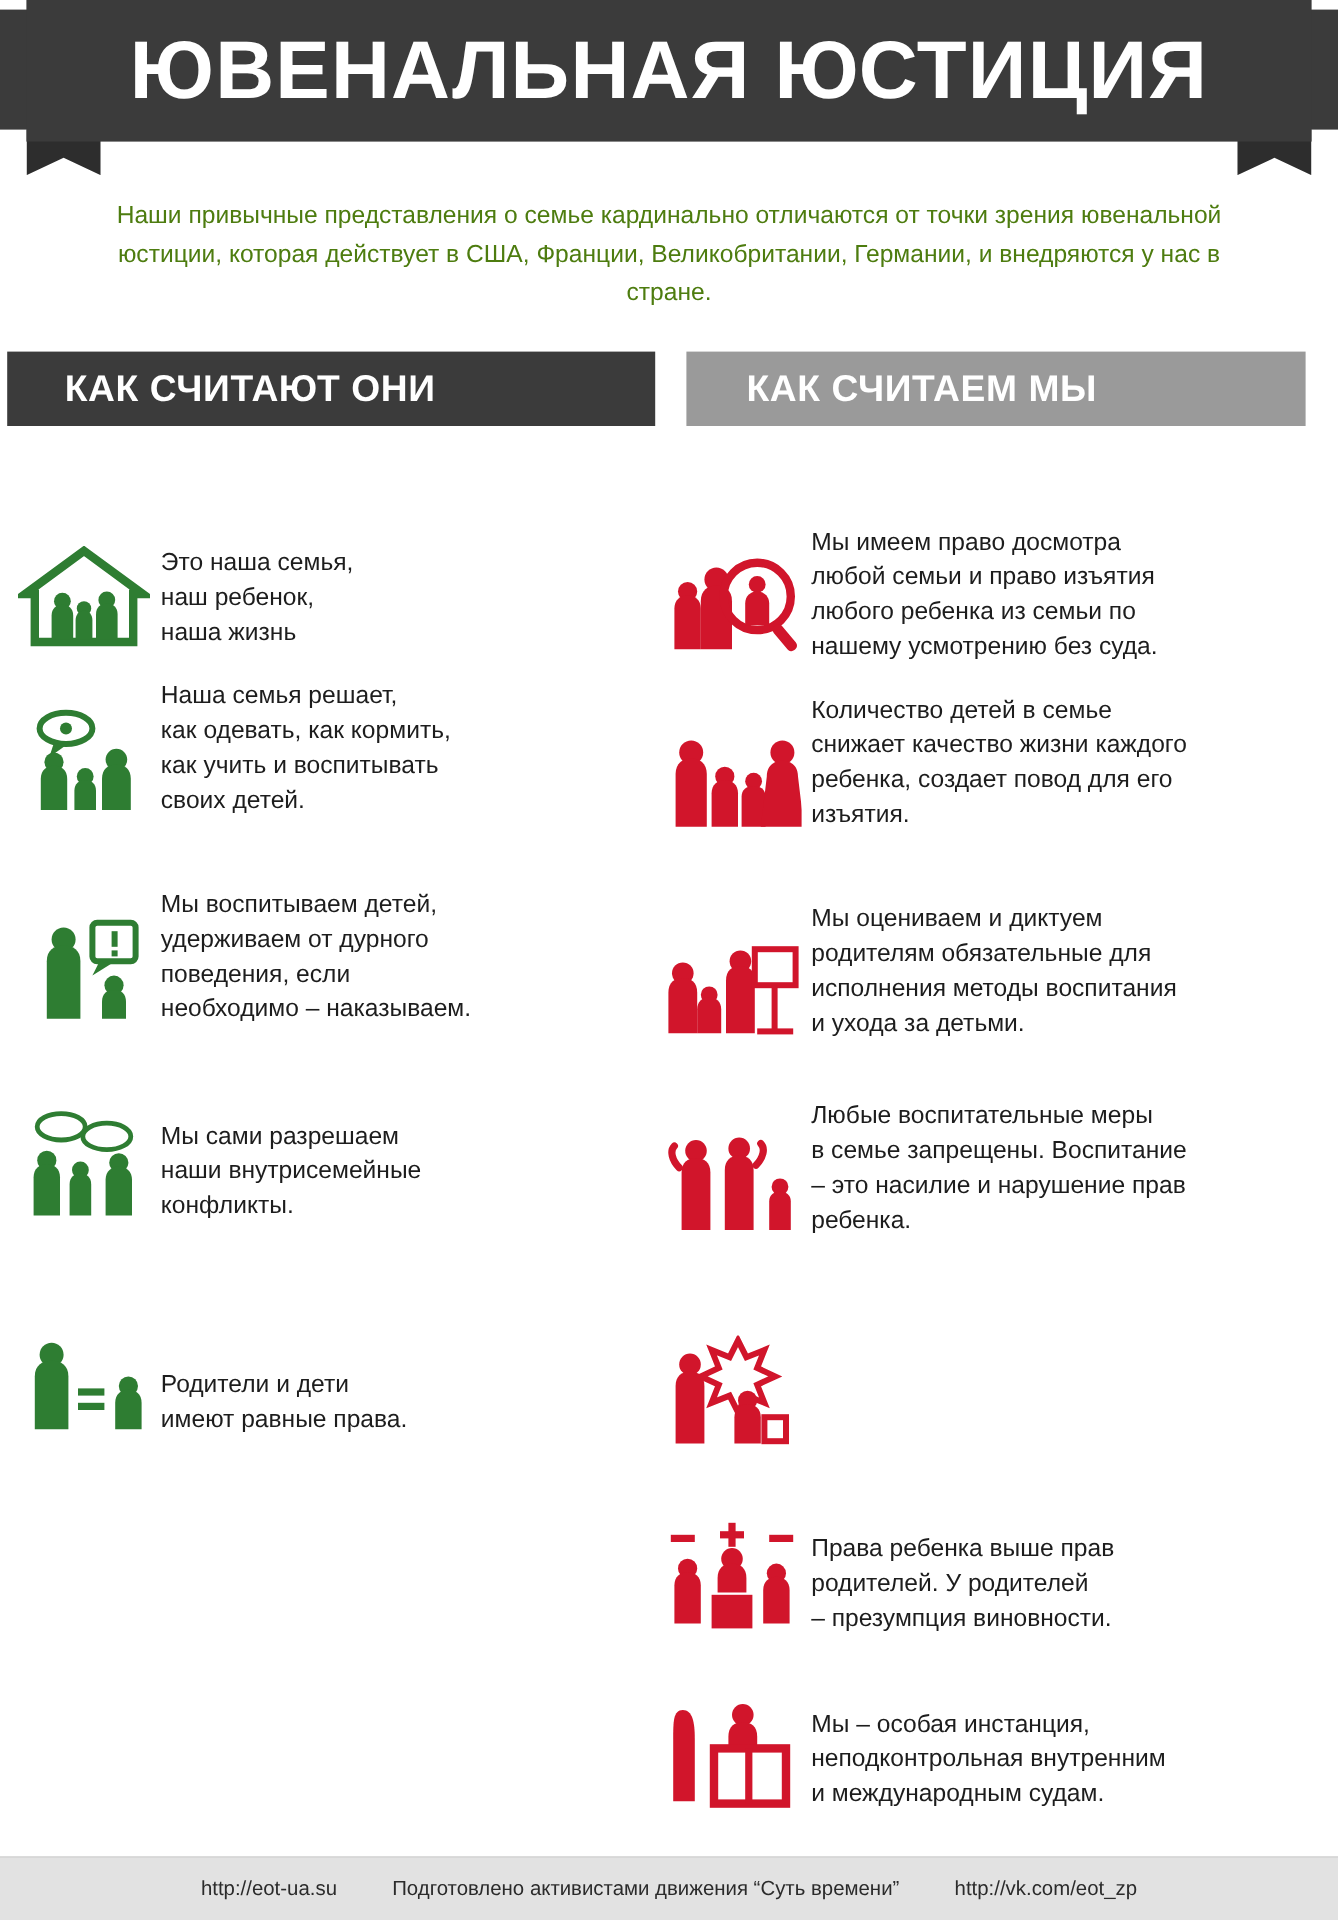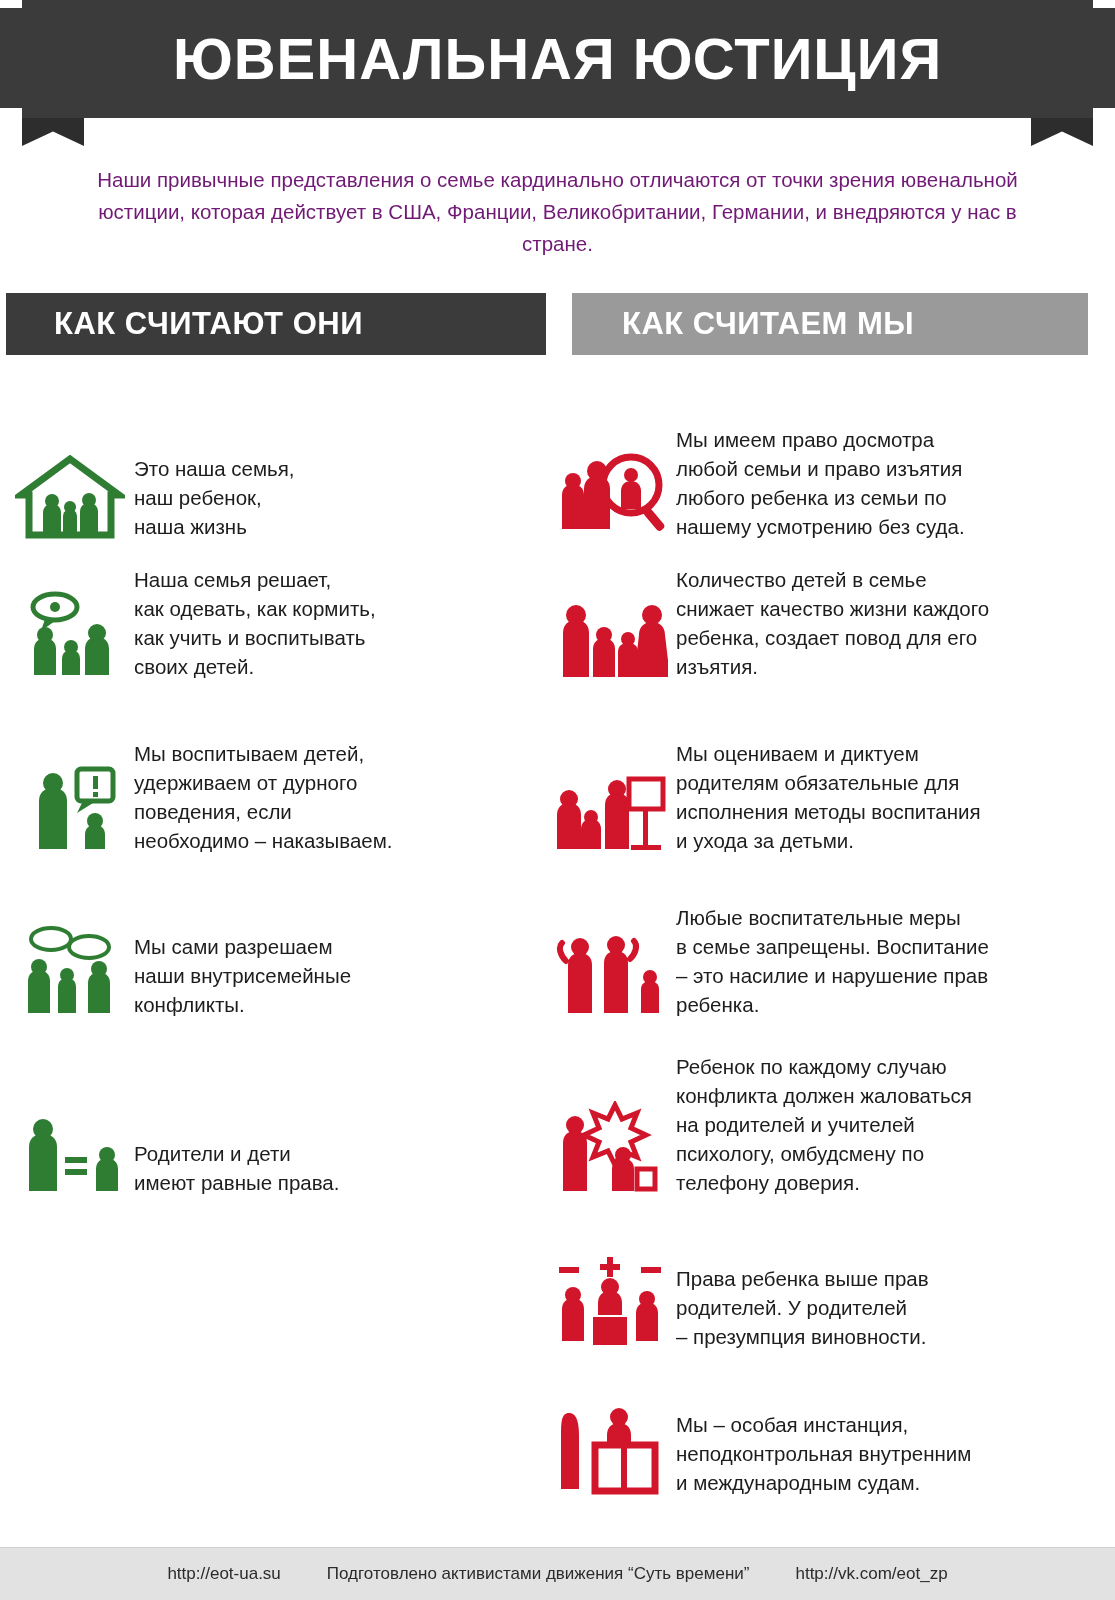--- a/index.html
+++ b/index.html
@@ -36,21 +36,21 @@
     top: 0;
     height: 118px;
     background: #3b3b3b;
     display: flex;
     align-items: center;
     justify-content: center;
     z-index: 2;
   }
   .ribbon-title {
     color: #ffffff;
-    font-size: 58px;
+    font-size: 68px;
     font-weight: bold;
     letter-spacing: 1px;
     text-align: center;
     line-height: 1;
   }
   .ribbon-tail {
     position: absolute;
     top: 108px;
     width: 62px;
     height: 38px;
@@ -59,21 +59,21 @@
   }
   .ribbon-tail.left { left: 22px; clip-path: polygon(0 0, 100% 0, 100% 100%, 50% 62%, 0 100%); }
   .ribbon-tail.right { right: 22px; clip-path: polygon(0 0, 100% 0, 100% 100%, 50% 62%, 0 100%); }
 
   
   .intro {
     padding: 16px 60px 0 60px;
     text-align: center;
     font-size: 20.5px;
     line-height: 1.55;
-    color: #701a75;
+    color: #4d7c0f;
   }
 
   
   .col-heads {
     display: flex;
     margin-top: 34px;
     gap: 26px;
     padding: 0 6px;
   }
   .col-head {
@@ -124,21 +124,21 @@
 
   
   .col.left .row:nth-child(1) { height: 168px; }
   .col.left .row:nth-child(2) { height: 134px; }
   .col.left .row:nth-child(3) { height: 168px; }
   .col.left .row:nth-child(4) { height: 158px; }
   .col.left .row:nth-child(5) { height: 172px; }
   .col.left .row:nth-child(6) { height: 148px; }
   .col.left .row:nth-child(7) { height: 140px; }
 
-  .col.right .row:nth-child(1) { height: 168px; }
+  .col.right .row:nth-child(1) { height: 168px; margin-top: 12px; }
   .col.right .row:nth-child(2) { height: 134px; }
   .col.right .row:nth-child(3) { height: 168px; }
   .col.right .row:nth-child(4) { height: 158px; }
   .col.right .row:nth-child(5) { height: 172px; }
   .col.right .row:nth-child(6) { height: 148px; }
   .col.right .row:nth-child(7) { height: 140px; }
 
   
   .footer {
     position: absolute;
@@ -357,25 +357,20 @@
       <div class="icon-cell">
         <svg width="118" height="96" viewBox="0 0 118 96" aria-hidden="true">
           <circle cx="22" cy="24" r="9" fill="#d1152b"></circle>
           <path d="M10 42c0-8 5-12 12-12s12 4 12 12v48H10z" fill="#d1152b"></path>
           <path d="M62 4 l7 14 15-6 -6 15 15 7 -15 7 6 15 -15-6 -7 14 -7-14 -15 6 6-15 -15-7 15-7 -6-15 15 6z" fill="none" stroke="#d1152b" stroke-width="5"></path>
           <circle cx="70" cy="54" r="8" fill="#d1152b"></circle>
           <path d="M59 68c0-7 5-11 11-11s11 4 11 11v22H59z" fill="#d1152b"></path>
           <rect x="84" y="68" width="18" height="20" fill="none" stroke="#d1152b" stroke-width="5"></rect>
         </svg>
       </div>
-      <div class="row-text">Ребенок по каждому случаю
-конфликта должен жаловаться
-на родителей и учителей
-психологу, омбудсмену по
-телефону доверия.</div>
     </div>
 
     <div class="row">
       <div class="icon-cell">
         <svg width="118" height="96" viewBox="0 0 118 96" aria-hidden="true">
           <rect x="6" y="12" width="20" height="6" fill="#d1152b"></rect>
           <rect x="54" y="2" width="6" height="20" fill="#d1152b"></rect>
           <rect x="47" y="9" width="20" height="6" fill="#d1152b"></rect>
           <rect x="88" y="12" width="20" height="6" fill="#d1152b"></rect>
           <circle cx="20" cy="40" r="8" fill="#d1152b"></circle>

